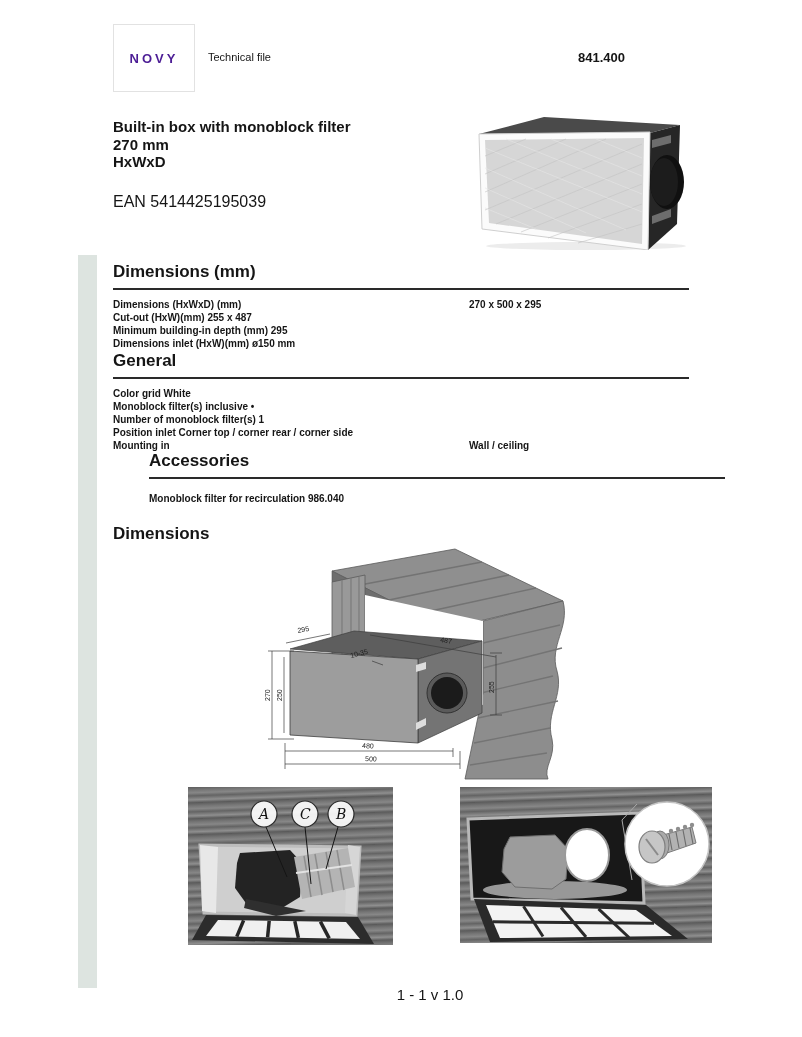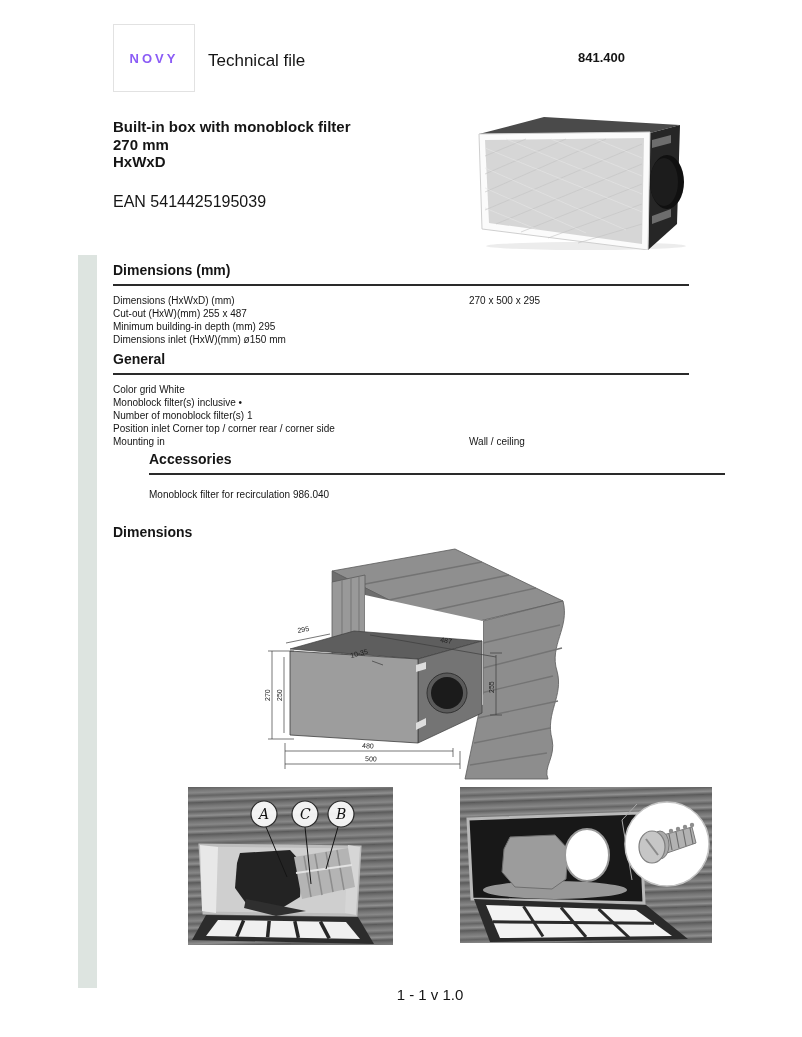--- a/index.html
+++ b/index.html
@@ -1,35 +1,35 @@
 <!DOCTYPE html>
 <html><head>
 <meta charset="utf-8">
 <style>
   html,body{margin:0;padding:0;background:#fff;}
   body{width:802px;height:1037px;position:relative;font-family:"Liberation Sans",sans-serif;color:#151515;overflow:hidden;}
   .page{position:absolute;inset:0;background:#ffffff;}
 
   
   .logo-box{position:absolute;left:113px;top:24px;width:80px;height:66px;border:1px solid #e2e2e2;background:#fff;display:flex;align-items:center;justify-content:center;}
-  .logo-text{color:#8b5cf6;font-weight:bold;font-size:13px;letter-spacing:3px;}
-  .doc-title{position:absolute;left:208px;top:51px;font-size:17px;}
+  .logo-text{color:#4c1d95;font-weight:bold;font-size:13px;letter-spacing:3px;}
+  .doc-title{position:absolute;left:208px;top:51px;font-size:11px;}
   .doc-number{position:absolute;left:455px;top:50px;width:170px;text-align:right;font-weight:bold;font-size:13px;}
 
   
   .product-title{position:absolute;left:113px;top:118px;font-weight:bold;font-size:15px;line-height:17.5px;}
   .ean{position:absolute;left:113px;top:193px;font-size:16px;}
 
   .left-bar{position:absolute;left:78px;top:255px;width:19px;height:733px;background:#dde4e0;}
 
   
   .section{position:absolute;left:113px;width:576px;}
-  .section-heading{font-weight:bold;font-size:14px;padding-bottom:6px;border-bottom:2px solid #2a2a2a;}
+  .section-heading{font-weight:bold;font-size:17px;padding-bottom:6px;border-bottom:2px solid #2a2a2a;}
   .section-heading.bare{border-bottom:none;padding-bottom:0;}
-  .spec-rows{margin-top:8px;}
+  .spec-rows{margin-top:8px;font-weight:bold;}
   .spec-rows.loose{margin-top:13px;}
   .spec-row{display:flex;font-size:10px;line-height:13px;}
   .spec-label{width:356px;}
   .spec-value{flex:1;}
 
   
   .figure{position:absolute;}
   .wood-bg{position:absolute;inset:0;
     background:repeating-linear-gradient(178deg,#5d5d5d 0px,#757575 3px,#878787 6px,#646464 9px,#8f8f8f 13px,#595959 16px);}
   .figure svg{position:absolute;inset:0;}

